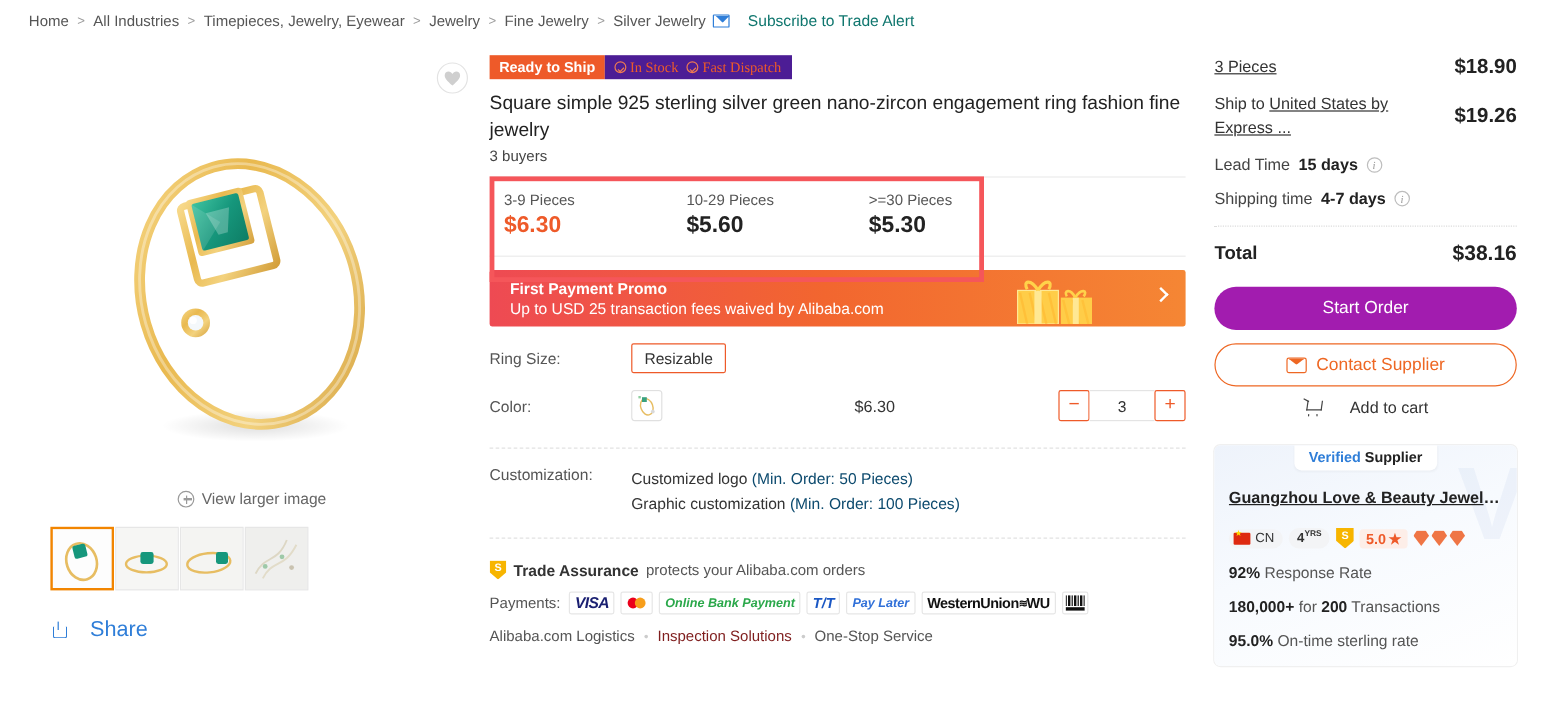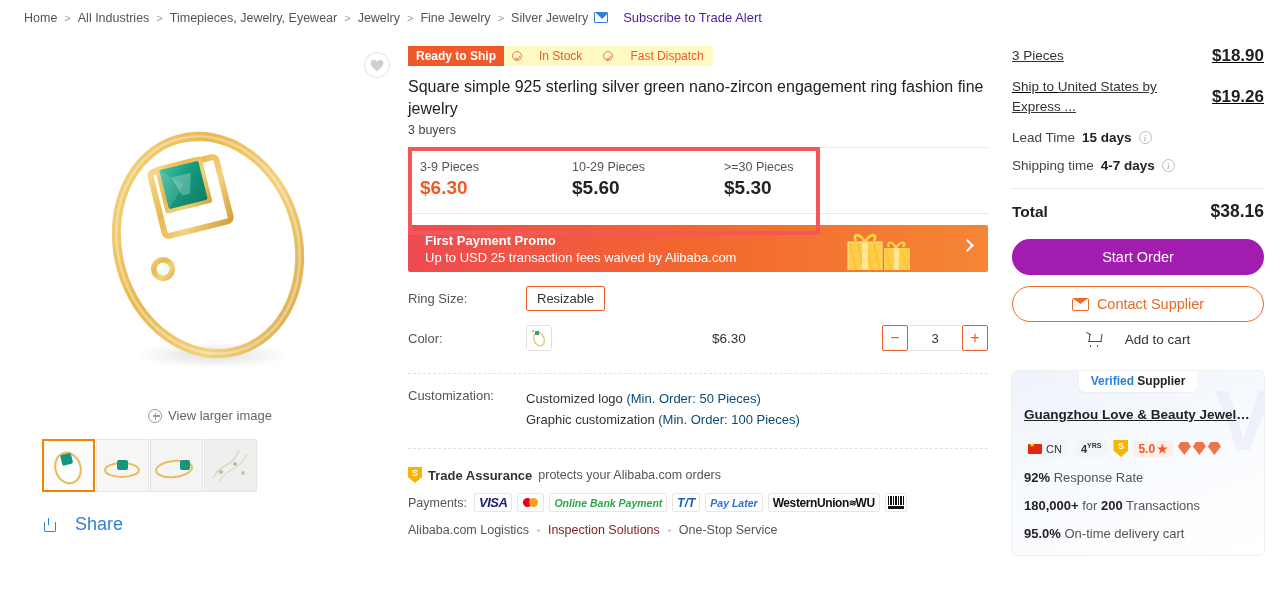--- a/index.html
+++ b/index.html
@@ -17,21 +17,21 @@
 
   
   .breadcrumb {
     position: absolute; left: 24px; top: 10px;
     display: flex; align-items: center; gap: 6px;
     font-size: 12.5px; color: #666; white-space: nowrap;
   }
   .breadcrumb a { color: #555; text-decoration: none; }
   .breadcrumb .sep { color: #9a9a9a; font-size: 11px; padding: 0 1px; }
   .breadcrumb .trade-alert {
-    color: #4c1d95; text-decoration: none; font-size: 13px; margin-left: 4px;
+    color: #0f766e; text-decoration: none; font-size: 13px; margin-left: 4px;
   }
   .mail-ico {
     display:inline-block; width:14px; height:11px; border:1px solid #2f7ed8;
     border-radius:1px; position:relative; margin-right:5px; vertical-align:-1px;
     background:#fff;
   }
   .mail-ico::after{
     content:""; position:absolute; left:1px; top:0px; width:10px; height:6px;
     border-left:1px solid #2f7ed8; border-right:1px solid #2f7ed8;
     transform: skewX(0deg);
@@ -93,22 +93,22 @@
 
   
   .mid { position:absolute; left:408px; top:46px; width:580px; }
 
   .badge-row { display:flex; align-items:stretch; height:20px; }
   .rts {
     background:#ee5a29; color:#fff; font-size:12px; font-weight:bold;
     padding: 2px 8px; display:flex; align-items:center; letter-spacing:0;
   }
   .badge-extra {
-    background:#fef9c3; color:#ee5a29; font-size:12px;
-    display:flex; align-items:center; gap:17px; padding: 0 9px 0 8px;
+    background:#4c1d95; color:#ee5a29; font-size:12px;
+    display:flex; align-items:center; gap:3px; padding: 0 9px 0 8px; font-family: Liberation Serif, serif;
   }
   .chk {
     width:10px;height:10px;border:1px solid #ee7a52;border-radius:50%;
     display:inline-block;position:relative;
   }
   .chk::after{
     content:"";position:absolute;left:2px;top:3.5px;width:4px;height:2px;
     border-left:1px solid #ee7a52;border-bottom:1px solid #ee7a52;
     transform:rotate(-45deg);
   }
@@ -212,21 +212,21 @@
   .pay.boleto { padding:0 2px; }
 
   .svclinks {
     margin-top: 11px; display:flex; align-items:center; gap:8px;
     font-size:12.5px; color:#555;
   }
   .svclinks .dot { width:3px;height:3px;background:#ccc;border-radius:50%; }
 
   
   .right { position:absolute; left:1012px; top:46px; width:252px; }
-  .sum-row { display:flex; justify-content:space-between; align-items:flex-start;text-decoration:underline; }
+  .sum-row { display:flex; justify-content:space-between; align-items:flex-start; }
   .sum-left { font-size:13.5px; color:#333; line-height:20px; }
   .sum-left .ul { text-decoration:underline; cursor:pointer; }
   .sum-right { font-size:17px; font-weight:bold; color:#222; white-space:nowrap; }
   .sum-row.r2 { margin-top: 11px; align-items:center; }
   .lead { margin-top: 13px; font-size:13.5px; color:#444; display:flex; align-items:center; gap:7px;}
   .lead b { color:#222; }
   .info-i {
     width:13px;height:13px;border:1px solid #bdbdbd;border-radius:50%;
     color:#999;font-size:9px;line-height:12px;text-align:center;
     font-style:italic;font-family:"Liberation Serif",serif; display:inline-block;
@@ -659,18 +659,18 @@
         <span>Response Rate</span>
       </div>
       <div class="sup-stat">
         <b>180,000+</b>
         <span>for</span>
         <b>200</b>
         <span>Transactions</span>
       </div>
       <div class="sup-stat">
         <b>95.0%</b>
-        <span>On-time delivery cart</span>
+        <span>On-time sterling rate</span>
       </div>
     </div>
   </div>
 
 </div>
 
 </body></html>

